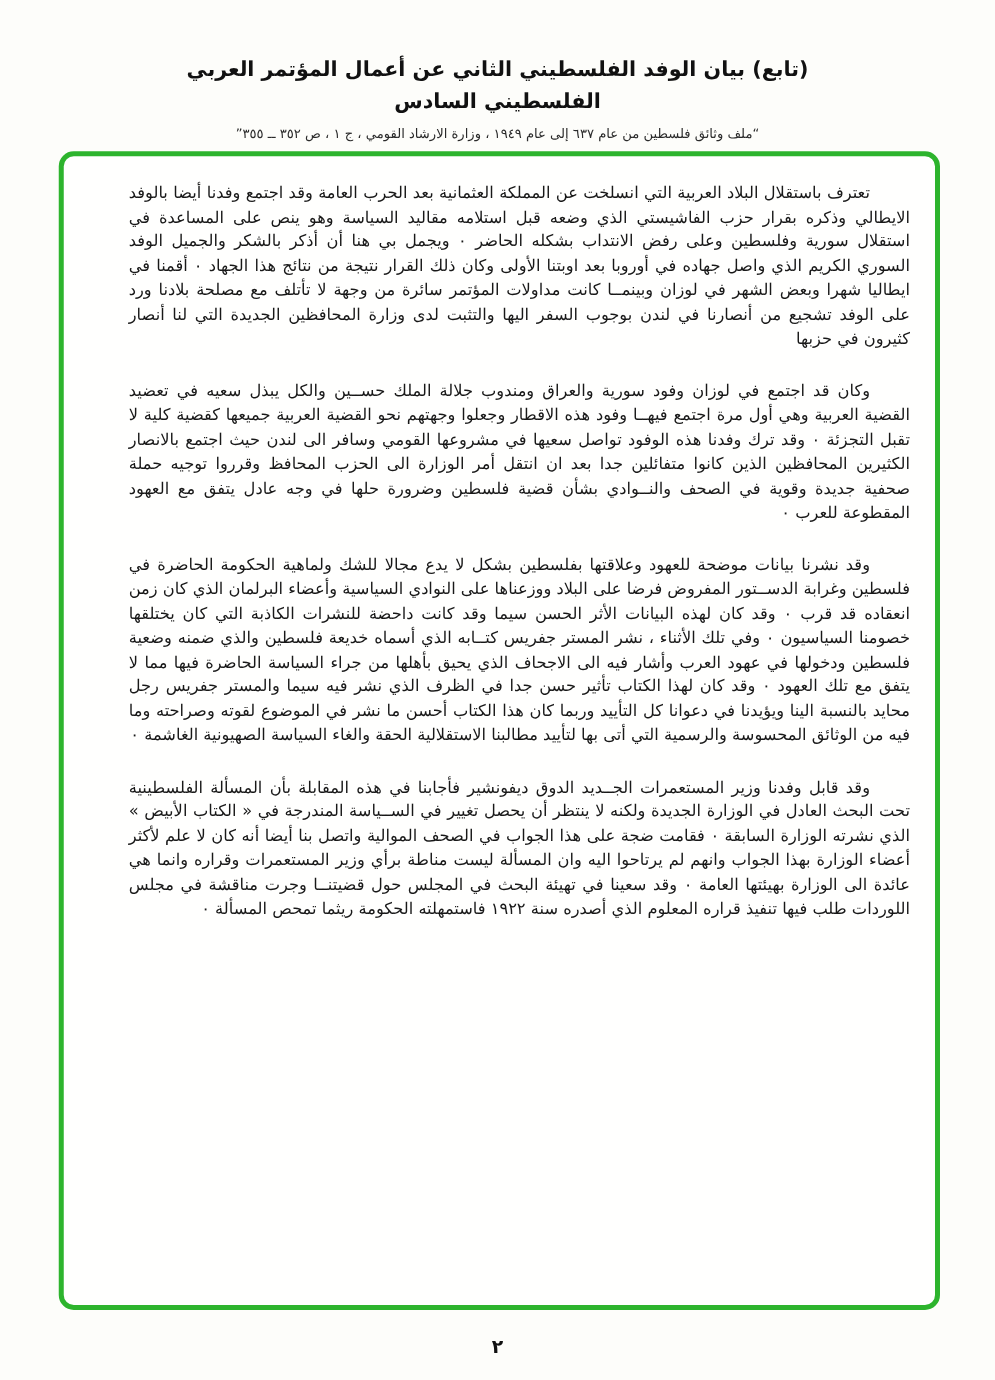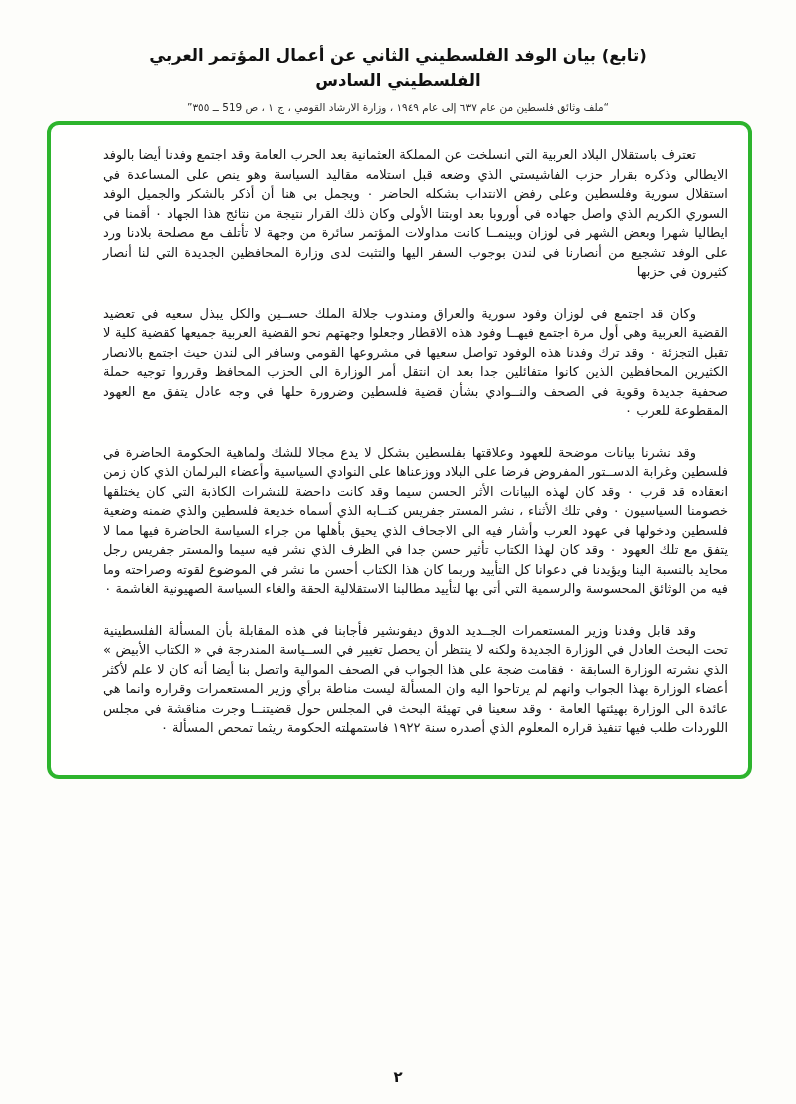--- a/index.html
+++ b/index.html
@@ -34,21 +34,21 @@
     margin-top: 7px;
     font-size: 10.5px;
     color: #2a2a2a;
     letter-spacing: 0.2px;
   }
   .content-frame {
     position: absolute;
     left: 47px;
     top: 121px;
     width: 705px;
-    height: 658px;
+    height: 927px;
     box-sizing: border-box;
     border: 4px solid #2db42d;
     border-radius: 12px;
     background: #fffffe;
     overflow: hidden;
     padding-left: 14px;
   }
   .doc-body {
     position: absolute;
     top: 0; right: 0; bottom: 0; left: 0;
@@ -78,21 +78,21 @@
     color: #111;
   }
 </style>
 </head>
 <body>
 
 <div class="page" style="background: rgb(253, 253, 250);">
 
   <div class="doc-header">
     <h1 class="doc-title">(تابع) بيان الوفد الفلسطيني الثاني عن أعمال المؤتمر العربي الفلسطيني السادس</h1>
-    <div class="doc-subtitle">“ملف وثائق فلسطين من عام ٦٣٧ إلى عام ١٩٤٩ ، وزارة الارشاد القومي ، ج ١ ، ص 519 ــ ٣٥٥”</div>
+    <div class="doc-subtitle">“ملف وثائق فلسطين من عام ٦٣٧ إلى عام ١٩٤٩ ، وزارة الارشاد القومي ، ج ١ ، ص ٣٥٢ ــ ٣٥٥”</div>
   </div>
 
   <div class="content-frame" style="border-color: rgb(45, 180, 45);">
     <div class="doc-body">
       <p>تعترف باستقلال البلاد العربية التي انسلخت عن المملكة العثمانية بعد الحرب العامة وقد اجتمع وفدنا أيضا بالوفد الايطالي وذكره بقرار حزب الفاشيستي الذي وضعه قبل استلامه مقاليد السياسة وهو ينص على المساعدة في استقلال سورية وفلسطين وعلى رفض الانتداب بشكله الحاضر ٠ ويجمل بي هنا أن أذكر بالشكر والجميل الوفد السوري الكريم الذي واصل جهاده في أوروبا بعد اوبتنا الأولى وكان ذلك القرار نتيجة من نتائج هذا الجهاد ٠ أقمنا في ايطاليا شهرا وبعض الشهر في لوزان وبينمــا كانت مداولات المؤتمر سائرة من وجهة لا تأتلف مع مصلحة بلادنا ورد على الوفد تشجيع من أنصارنا في لندن بوجوب السفر اليها والتثبت لدى وزارة المحافظين الجديدة التي لنا أنصار كثيرون في حزبها</p>
       <p>وكان قد اجتمع في لوزان وفود سورية والعراق ومندوب جلالة الملك حســين والكل يبذل سعيه في تعضيد القضية العربية وهي أول مرة اجتمع فيهــا وفود هذه الاقطار وجعلوا وجهتهم نحو القضية العربية جميعها كقضية كلية لا تقبل التجزئة ٠ وقد ترك وفدنا هذه الوفود تواصل سعيها في مشروعها القومي وسافر الى لندن حيث اجتمع بالانصار الكثيرين المحافظين الذين كانوا متفائلين جدا بعد ان انتقل أمر الوزارة الى الحزب المحافظ وقرروا توجيه حملة صحفية جديدة وقوية في الصحف والنــوادي بشأن قضية فلسطين وضرورة حلها في وجه عادل يتفق مع العهود المقطوعة للعرب ٠</p>
       <p>وقد نشرنا بيانات موضحة للعهود وعلاقتها بفلسطين بشكل لا يدع مجالا للشك ولماهية الحكومة الحاضرة في فلسطين وغرابة الدســتور المفروض فرضا على البلاد ووزعناها على النوادي السياسية وأعضاء البرلمان الذي كان زمن انعقاده قد قرب ٠ وقد كان لهذه البيانات الأثر الحسن سيما وقد كانت داحضة للنشرات الكاذبة التي كان يختلقها خصومنا السياسيون ٠ وفي تلك الأثناء ، نشر المستر جفريس كتــابه الذي أسماه خديعة فلسطين والذي ضمنه وضعية فلسطين ودخولها في عهود العرب وأشار فيه الى الاجحاف الذي يحيق بأهلها من جراء السياسة الحاضرة فيها مما لا يتفق مع تلك العهود ٠ وقد كان لهذا الكتاب تأثير حسن جدا في الظرف الذي نشر فيه سيما والمستر جفريس رجل محايد بالنسبة الينا ويؤيدنا في دعوانا كل التأييد وربما كان هذا الكتاب أحسن ما نشر في الموضوع لقوته وصراحته وما فيه من الوثائق المحسوسة والرسمية التي أتى بها لتأييد مطالبنا الاستقلالية الحقة والغاء السياسة الصهيونية الغاشمة ٠</p>
       <p>وقد قابل وفدنا وزير المستعمرات الجــديد الدوق ديفونشير فأجابنا في هذه المقابلة بأن المسألة الفلسطينية تحت البحث العادل في الوزارة الجديدة ولكنه لا ينتظر أن يحصل تغيير في الســياسة المندرجة في « الكتاب الأبيض » الذي نشرته الوزارة السابقة ٠ فقامت ضجة على هذا الجواب في الصحف الموالية واتصل بنا أيضا أنه كان لا علم لأكثر أعضاء الوزارة بهذا الجواب وانهم لم يرتاحوا اليه وان المسألة ليست مناطة برأي وزير المستعمرات وقراره وانما هي عائدة الى الوزارة بهيئتها العامة ٠ وقد سعينا في تهيئة البحث في المجلس حول قضيتنــا وجرت مناقشة في مجلس اللوردات طلب فيها تنفيذ قراره المعلوم الذي أصدره سنة ١٩٢٢ فاستمهلته الحكومة ريثما تمحص المسألة ٠</p>
     </div>
   </div>

